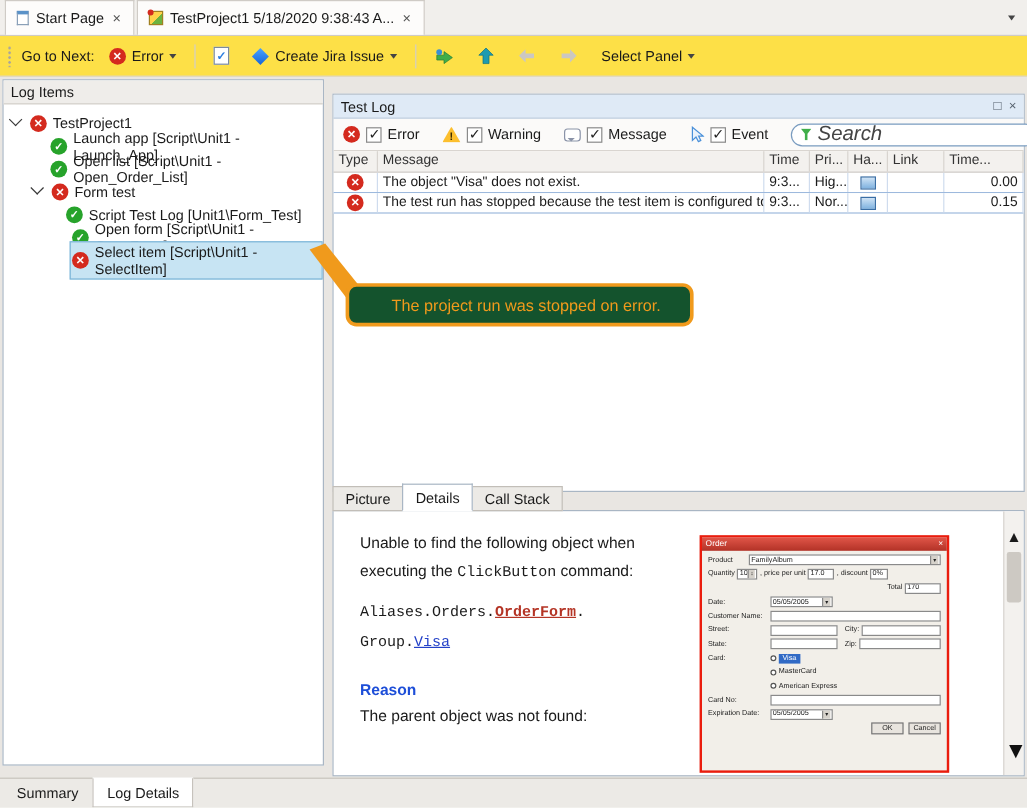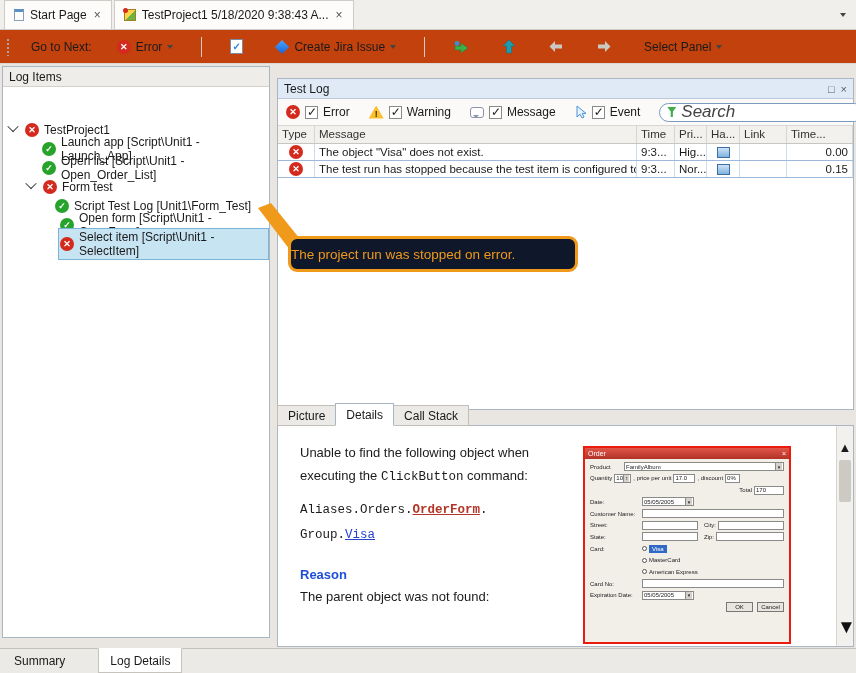--- a/index.html
+++ b/index.html
@@ -13,22 +13,22 @@
              background:#fdfcfb; border:1px solid #cfcbc6; border-bottom:none; margin-right:2px; cursor:default; }
   .doc-tab .close { color:#555; font-size:12px; line-height:1; padding:0 1px; }
   .page-ic { width:10px; height:12px; background:#fff; border:1px solid #8aa0b8; border-top:3px solid #5a92c8; }
   .log-ic { width:12px; height:12px; background:linear-gradient(135deg,#ffd24a 55%,#6db33f 55%); border:1px solid #a08020; position:relative; }
   .log-ic::after { content:""; position:absolute; width:5px; height:5px; border-radius:50%; background:#d42a1e; left:-2px; top:-2px; }
   .tabbar-chevron { margin-left:auto; margin-right:10px; align-self:center; }
 
   .dd { width:0; height:0; border-left:3.5px solid transparent; border-right:3.5px solid transparent; border-top:4px solid #444; }
 
   
-  .toolbar { position:absolute; top:30px; left:0; right:0; height:34px; background:#c2410c;
-             border-bottom:1px solid #dcd8d3; display:flex; align-items:center; padding:0 6px; gap:18px; }
+  .toolbar { position:absolute; top:30px; left:0; right:0; height:34px; background:#fde047;
+             border-bottom:1px solid #dcd8d3; display:flex; align-items:center; padding:0 6px; gap:5px; }
   .grip { width:4px; height:18px; background-image:radial-gradient(circle,#a8a49e 1px,transparent 1.2px);
           background-size:4px 4px; margin-right:3px; }
   .tbtn { display:flex; align-items:center; gap:5px; padding:3px 6px; border:1px solid transparent; border-radius:2px; cursor:default; }
   .tsep { width:1px; height:20px; background:#d2cec8; margin:0 3px; }
   .ic { display:inline-flex; align-items:center; justify-content:center; flex:none; }
   .ic-error { width:14px; height:14px; border-radius:50%; background:#d42a1e; color:#fff; font-size:9px; font-weight:bold; }
   .ic-error::before { content:"✕"; }
   .ic-success { width:14px; height:14px; border-radius:50%; background:#27a32b; color:#fff; font-size:9px; font-weight:bold; }
   .ic-success::before { content:"✓"; }
   .ic-warning { width:15px; height:13px; background:#fcbf2e; clip-path:polygon(50% 0,100% 100%,0 100%); position:relative; color:#3a2a00; font-size:9px; font-weight:bold; align-items:flex-end; justify-content:center; }
@@ -41,21 +41,21 @@
   .dis { opacity:1; }
 
   
   .panel { background:#fff; border:1px solid #a9b6c4; position:absolute; }
   .panel-header { height:20px; background:#efedea; border-bottom:1px solid #d4d0cb; display:flex; align-items:center; padding:0 6px; font-size:12px; }
   .panel-header.blue { background:#dfeaf6; border-bottom:1px solid #b9c9da; }
   .ph-btns { margin-left:auto; display:flex; gap:6px; color:#55606c; font-size:11px; }
 
   
   .left-panel { left:2px; top:66px; width:268px; height:572px; display:flex; flex-direction:column; }
-  .tree { flex:1; padding-top:6px; font-size:12px; overflow:hidden;margin-top:27px; }
+  .tree { flex:1; padding-top:6px; font-size:12px; overflow:hidden; }
   .tree-row { display:flex; align-items:center; height:19px; }
   .twisty { width:8px; height:8px; border-right:1.6px solid #3a3a3a; border-bottom:1.6px solid #3a3a3a; transform:rotate(45deg) translate(-1px,-1px); margin:0 6px 3px 0; flex:none; }
   .row-inner { display:inline-flex; align-items:center; gap:5px; padding:1px 3px 1px 1px; border:1px solid transparent; }
   .tree-row.selected .row-inner { background:#c7e4f3; border:1px solid #7ab4d8; }
 
   
   .testlog { left:277px; top:66px; width:577px; height:332px;margin-top:12px; }
   .filter-bar { height:27px; display:flex; align-items:center; gap:7px; padding:0 8px; border-bottom:1px solid #d9d5d0; background:#fbfaf9; }
   .fgroup { display:flex; align-items:center; gap:5px; margin-right:12px; }
   .cb { width:13px; height:13px; border:1px solid #8a8a8a; background:#fff; position:relative; flex:none; }
@@ -79,21 +79,21 @@
   .c-msg { width:322px; }
   .c-time { width:38px; }
   .c-pri { width:32px; }
   .c-ha { width:33px; justify-content:center; }
   .c-link { width:47px; }
   .c-dur { flex:1; justify-content:flex-end; }
   .pic-ic { width:13px; height:11px; border:1px solid #3a6ea5; background:linear-gradient(#cfe3f5,#7fb2e0); }
 
   
   .callout-box { position:absolute; left:288px; top:236px; width:290px; height:36px; border:3px solid #f09a1c; border-radius:9px;
-                 background:#0f172a; display:flex; align-items:center; color:#f09a1c; font-size:13.5px; z-index:6; }
+                 background:#14532d; display:flex; align-items:center; padding-left:11px; color:#f09a1c; font-size:13.5px; z-index:6;justify-content:center; }
   .callout-arrow { position:absolute; left:246px; top:200px; z-index:6; }
 
   
   .detail-tabs { position:absolute; left:277px; top:403px; height:23px; display:flex; align-items:flex-end; z-index:3; }
   .dtab { height:21px; display:flex; align-items:center; padding:0 10px; background:#eceae6; border:1px solid #c2beb8; margin-right:-1px; font-size:12px; cursor:default; }
   .dtab.active { height:23px; background:#fff; border:1px solid #a9b6c4; border-bottom:1px solid #fff; position:relative; z-index:4; }
   .details-panel { left:277px; top:425px; width:577px; height:222px; overflow:hidden; }
   .details-text { position:absolute; left:22px; top:16px; width:272px; font-size:13px; line-height:1.75; color:#1a1a1a; }
   .mono { font-family:"Liberation Mono", monospace; font-size:12.5px; }
   .code-block { margin-top:9px; line-height:2; }
@@ -113,21 +113,21 @@
   .of-title { height:11px; background:linear-gradient(#e05548,#b23227); color:#fff; display:flex; align-items:center; justify-content:space-between; padding:0 3px; font-size:7px; }
   .of-body { padding:3px 5px; display:flex; flex-direction:column; gap:2.2px; }
   .of-row { display:flex; align-items:center; gap:2px; height:9.5px; }
   .of-in { background:#fff; border:1px solid #8a8a8a; height:9px; display:flex; align-items:center; padding:0 1px; overflow:hidden; }
   .of-dd { margin-left:auto; width:7px; background:#d6d2cb; border-left:1px solid #8a8a8a; height:100%; display:flex; align-items:center; justify-content:center; font-size:5px; }
   .of-radio { width:5px; height:5px; border-radius:50%; border:1px solid #555; background:#fff; flex:none; }
   .of-visa { background:#316ac5; color:#fff; padding:0 3px; height:8px; display:flex; align-items:center; }
   .of-btn { width:27px; height:10px; background:#e8e4de; border:1px solid #777; display:flex; align-items:center; justify-content:center; font-size:6px; }
 
   
-  .bottom-bar { position:absolute; left:0; right:0; bottom:0; height:25px; background:#eceae6; border-top:1px solid #c6c2bc; display:flex; align-items:stretch; padding-left:2px;gap:21px; }
+  .bottom-bar { position:absolute; left:0; right:0; bottom:0; height:25px; background:#eceae6; border-top:1px solid #c6c2bc; display:flex; align-items:stretch; padding-left:2px; }
   .btab { display:flex; align-items:center; padding:0 11px; font-size:12px; border:1px solid transparent; cursor:default; }
   .btab.active { background:#fff; border:1px solid #c6c2bc; border-top:1px solid #fff; margin-top:-1px; }
 </style>
 </head>
 <body>
 
 <div class="app">
 
   <div class="doc-tabs">
     <div class="doc-tab">

